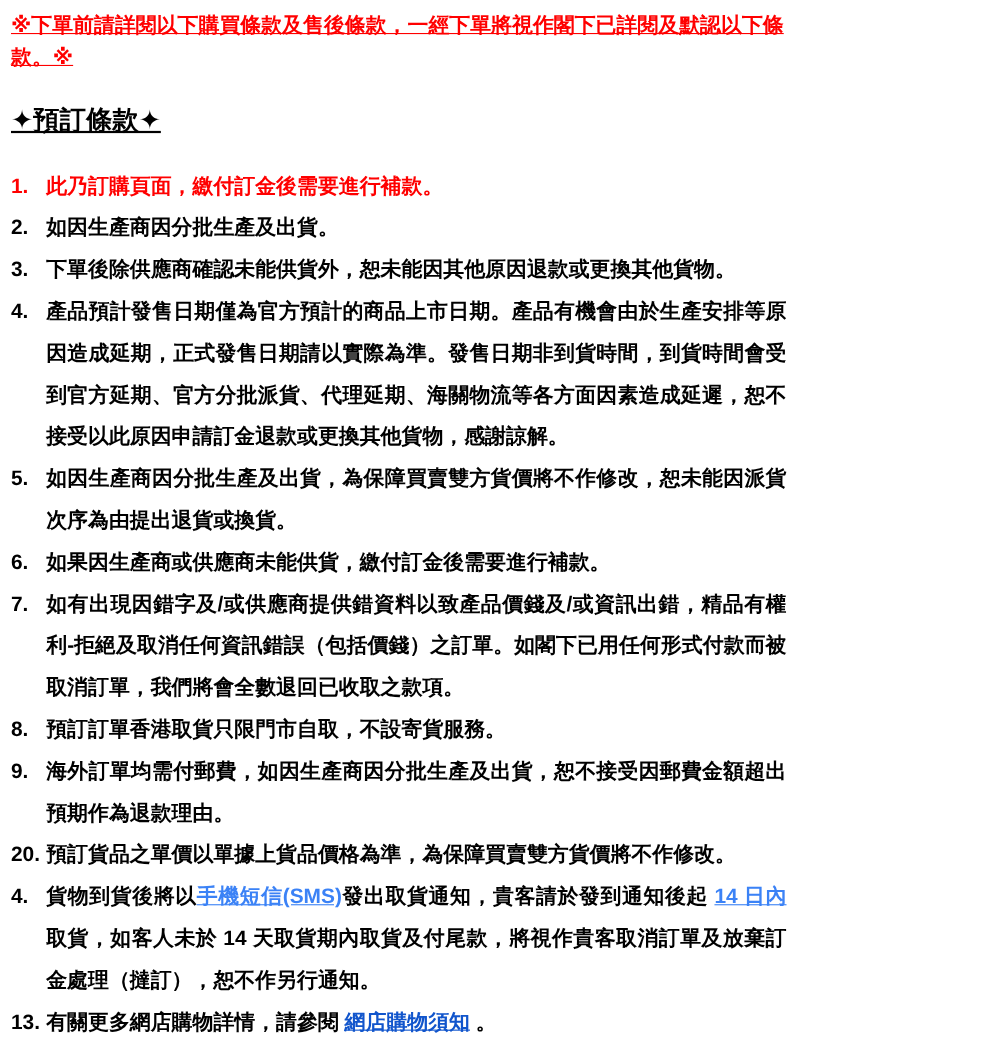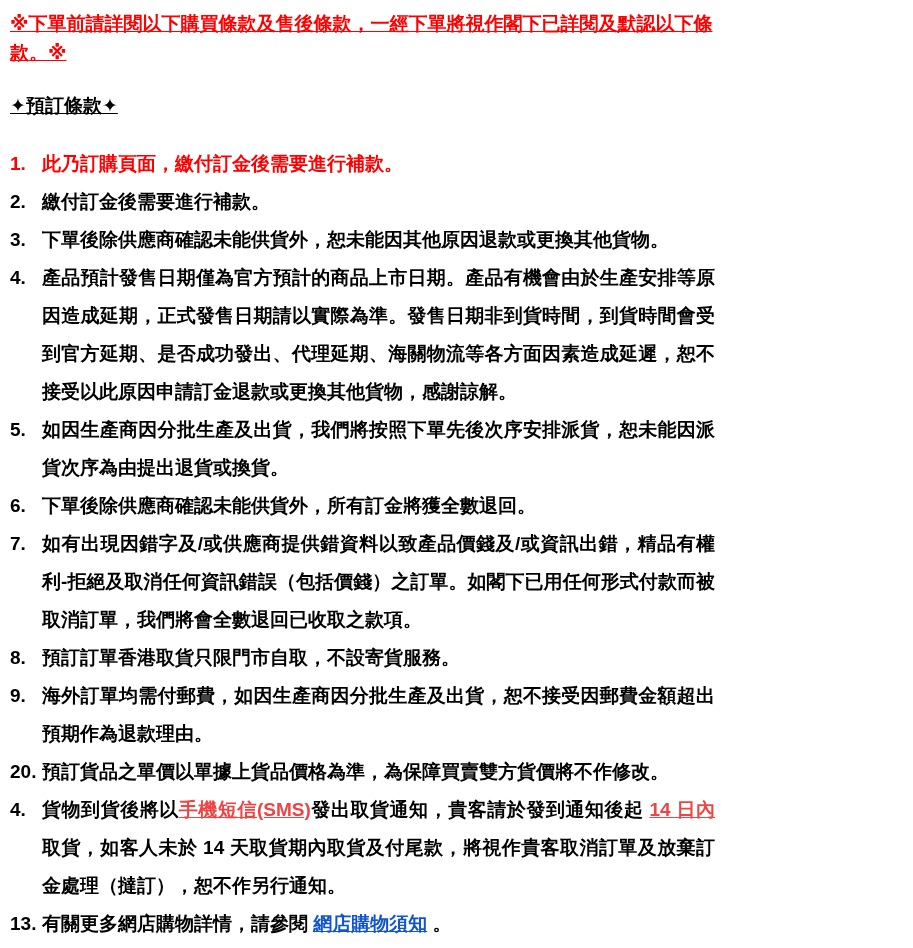--- a/index.html
+++ b/index.html
@@ -17,21 +17,21 @@
   }
   .notice {
     color: #ff0000;
     font-size: 19px;
     line-height: 1.5;
     text-decoration: underline;
     margin-bottom: 26px;
   }
   .section-title {
     color: #000000;
-    font-size: 19px;
+    font-size: 24px;
     text-decoration: underline;
     margin-bottom: 26px;
   }
   ol.terms {
     list-style: none;
     margin: 0;
     padding: 0;
   }
   .term {
     display: flex;
@@ -44,21 +44,21 @@
     width: 32px;
   }
   .term .body {
     flex: 1 1 auto;
     text-align: justify;
   }
   .term.red, .term.red .num, .term.red .body {
     color: #ff0000;
   }
   .red-underline {
-    color: #ef4444;
+    color: #3b82f6;
     text-decoration: underline;
   }
   a.link {
     color: #1155cc;
     text-decoration: underline;
     font-weight: bold;
     cursor: pointer;
     font-family: Liberation Serif, serif;
   }
 </style>
@@ -68,37 +68,37 @@
 <div class="doc">
   <div class="notice">※下單前請詳閱以下購買條款及售後條款，一經下單將視作閣下已詳閱及默認以下條款。※</div>
   <div class="section-title">✦預訂條款✦</div>
   <ol class="terms" id="terms-list">
       <li class="term red">
         <span class="num">1.</span>
         <span class="body">此乃訂購頁面，繳付訂金後需要進行補款。</span>
       </li>
       <li class="term">
         <span class="num">2.</span>
-        <span class="body">繳付訂金後需要進行補款。</span>
+        <span class="body">如因生產商因分批生產及出貨。</span>
       </li>
       <li class="term">
         <span class="num">3.</span>
         <span class="body">下單後除供應商確認未能供貨外，恕未能因其他原因退款或更換其他貨物。</span>
       </li>
       <li class="term">
         <span class="num">4.</span>
-        <span class="body">產品預計發售日期僅為官方預計的商品上市日期。產品有機會由於生產安排等原因造成延期，正式發售日期請以實際為準。發售日期非到貨時間，到貨時間會受到官方延期、是否成功發出、代理延期、海關物流等各方面因素造成延遲，恕不接受以此原因申請訂金退款或更換其他貨物，感謝諒解。</span>
+        <span class="body">產品預計發售日期僅為官方預計的商品上市日期。產品有機會由於生產安排等原因造成延期，正式發售日期請以實際為準。發售日期非到貨時間，到貨時間會受到官方延期、官方分批派貨、代理延期、海關物流等各方面因素造成延遲，恕不接受以此原因申請訂金退款或更換其他貨物，感謝諒解。</span>
       </li>
       <li class="term">
         <span class="num">5.</span>
-        <span class="body">如因生產商因分批生產及出貨，我們將按照下單先後次序安排派貨，恕未能因派貨次序為由提出退貨或換貨。</span>
+        <span class="body">如因生產商因分批生產及出貨，為保障買賣雙方貨價將不作修改，恕未能因派貨次序為由提出退貨或換貨。</span>
       </li>
       <li class="term">
         <span class="num">6.</span>
-        <span class="body">下單後除供應商確認未能供貨外，所有訂金將獲全數退回。</span>
+        <span class="body">如果因生產商或供應商未能供貨，繳付訂金後需要進行補款。</span>
       </li>
       <li class="term">
         <span class="num">7.</span>
         <span class="body">如有出現因錯字及/或供應商提供錯資料以致產品價錢及/或資訊出錯，精品有權利-拒絕及取消任何資訊錯誤（包括價錢）之訂單。如閣下已用任何形式付款而被取消訂單，我們將會全數退回已收取之款項。</span>
       </li>
       <li class="term">
         <span class="num">8.</span>
         <span class="body">預訂訂單香港取貨只限門市自取，不設寄貨服務。</span>
       </li>
       <li class="term">

